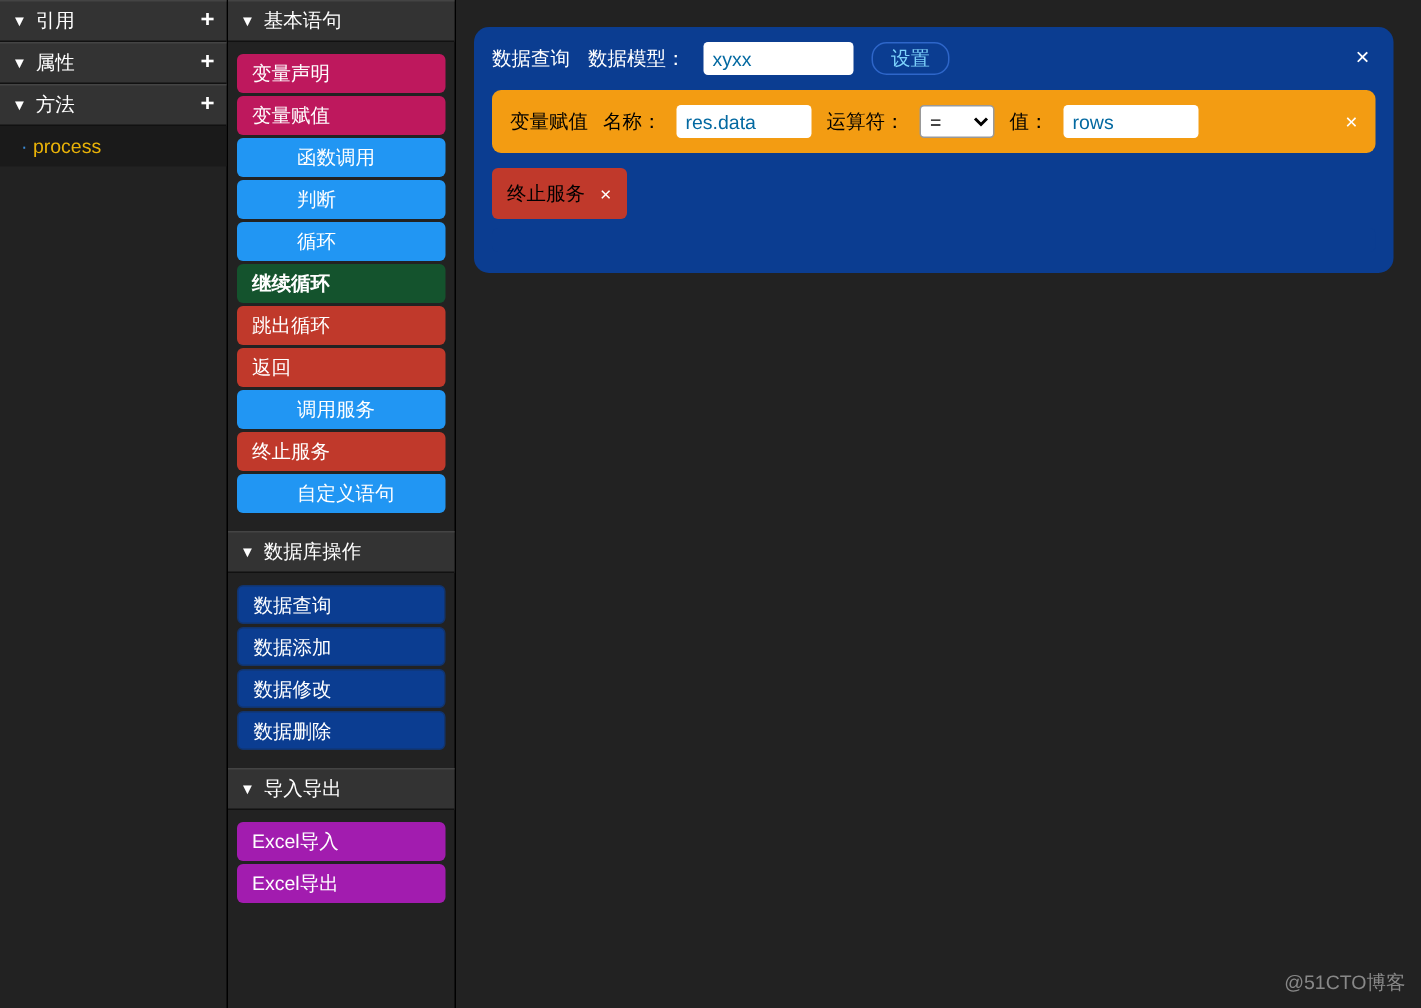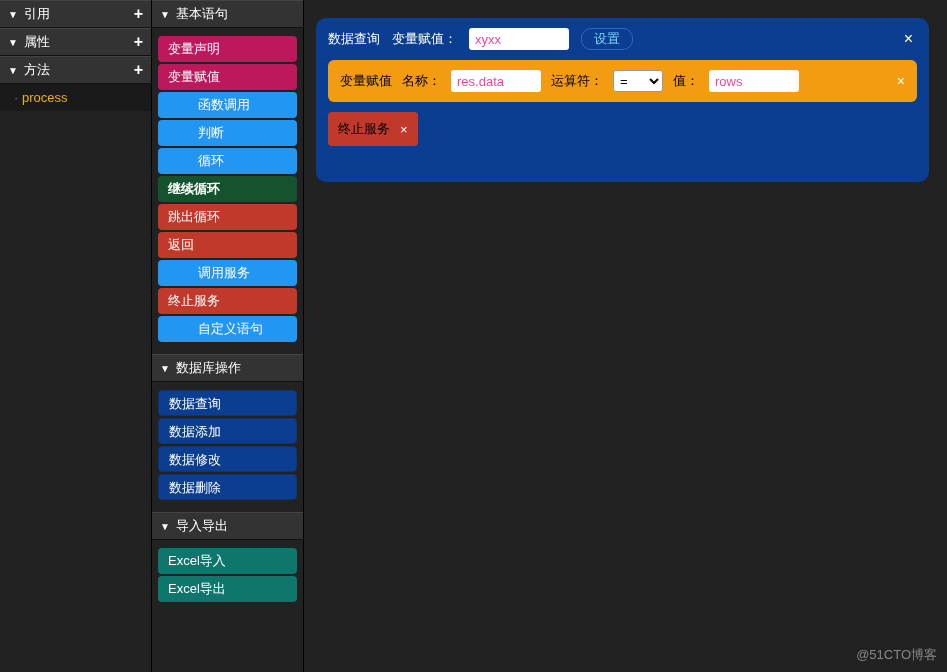--- a/index.html
+++ b/index.html
@@ -9,26 +9,26 @@
     .left { width:152px; background:#222; }
     .mid  { width:152px; background:#222; }
     .main { flex:1; background:#222; padding:0; position:relative; }
     .section-hd { background:#333; border-top:1px solid #444; border-bottom:1px solid #111; height:28px; display:flex; align-items:center; padding:0 8px; cursor:pointer; }
     .section-hd .tri { margin-right:6px; font-size:10px; }
     .section-hd .plus { margin-left:auto; font-weight:bold; font-size:16px; }
     .tree-item { padding:6px 10px 6px 14px; color:#eab308; font-size:13px; cursor:pointer; background:#1a1a1a;}
     .tree-item::before { content:"· "; color:#3b8bd6;}
     .stmt-list { padding:6px 6px 10px 6px; }
     .stmt { margin:2px 0; height:26px; line-height:26px; padding:0 10px; border-radius:4px; color:#fff; cursor:grab; font-size:13px; }
-    .c-orange{background:#be185d;} .c-blue{background:#2196f3;padding-left:40px;} .c-green{background:#14532d;font-weight:bold;} .c-red{background:#c0392b;} .c-navy{background:#0b3d91;border:1px solid #12346d;} .c-purple{background:#0f766e;}
+    .c-orange{background:#be185d;} .c-blue{background:#2196f3;padding-left:40px;} .c-green{background:#14532d;font-weight:bold;} .c-red{background:#c0392b;} .c-navy{background:#0b3d91;border:1px solid #12346d;} .c-purple{background:#a21caf;}
     .canvas { padding:18px 18px 0 12px; }
     .block-outer { background:#0b3d91; border-radius:10px; padding:10px 12px 14px 12px; }
     .block-hdr { display:flex; align-items:center; gap:12px; color:#fff; margin-bottom:10px; }
     .block-hdr .close { margin-left:auto; cursor:pointer; color:#fff; font-size:16px; padding:0 4px;}
-    .input-box { background:#fff; color:#ec4899; border:none; border-radius:3px; height:22px; padding:0 6px; font-size:13px; }
+    .input-box { background:#fff; color:#0369a1; border:none; border-radius:3px; height:22px; padding:0 6px; font-size:13px; }
     .w100{width:100px;} .w90{width:90px;} .w50{width:50px;}
     .btn { background:#0b3d91; border:1px solid #2e66c9; color:#7dd3fc; border-radius:10px; height:22px; padding:0 12px; cursor:pointer; font-size:13px;}
     .assign { background:#f39c12; border-radius:6px; padding:10px 12px; display:flex; align-items:center; gap:10px; color:#000; }
     .assign .lbl{color:#000;}
     .assign .close-sm{ margin-left:auto; cursor:pointer; color:#fff; font-size:14px;}
     .sel{ background:#fff; border:1px solid #999; border-radius:3px; height:22px; font-size:13px; padding:0 2px;}
     .term { margin-top:10px; display:inline-flex; align-items:center; background:#c0392b; border-radius:4px; height:34px; padding:0 10px; color:#000; gap:10px;}
     .term .close-sm{color:#fff; cursor:pointer;}
     .footer-bar{ background:#0b3d91; height:16px; border-radius:4px; margin-top:6px;}
     .watermark{ position:absolute; right:10px; bottom:8px; color:#888; font-size:13px;text-align:center;}
@@ -95,21 +95,21 @@
         <div class="stmt c-purple">Excel导入</div>
         <div class="stmt c-purple">Excel导出</div>
       </div>
   </div>
 
   <div class="main">
     <div class="canvas">
       <div class="block-outer">
         <div class="block-hdr">
           <span>数据查询</span>
-          <span>变量赋值：</span>
+          <span>数据模型：</span>
           <input class="input-box w100" value="xyxx" style="">
           <button class="btn">设置</button>
           <span class="close">×</span>
         </div>
 
         <div class="assign">
           <span class="lbl">变量赋值</span>
           <span class="lbl">名称：</span>
           <input class="input-box w90" value="res.data" style="">
           <span class="lbl">运算符：</span>

